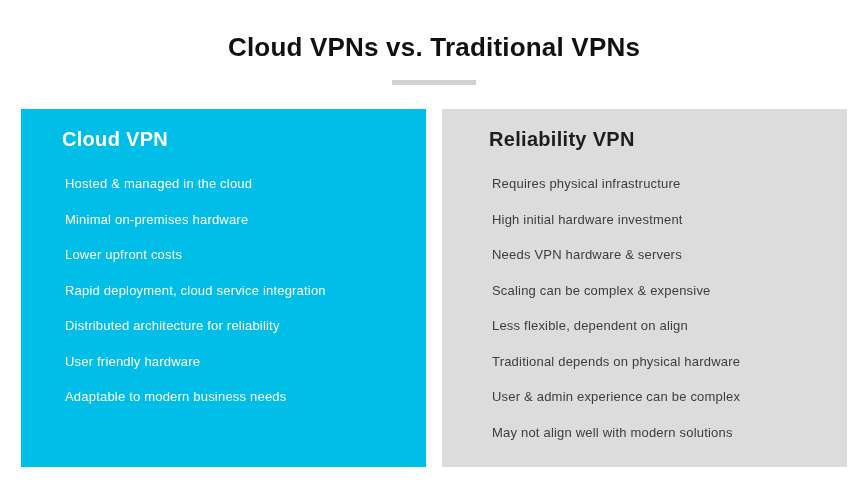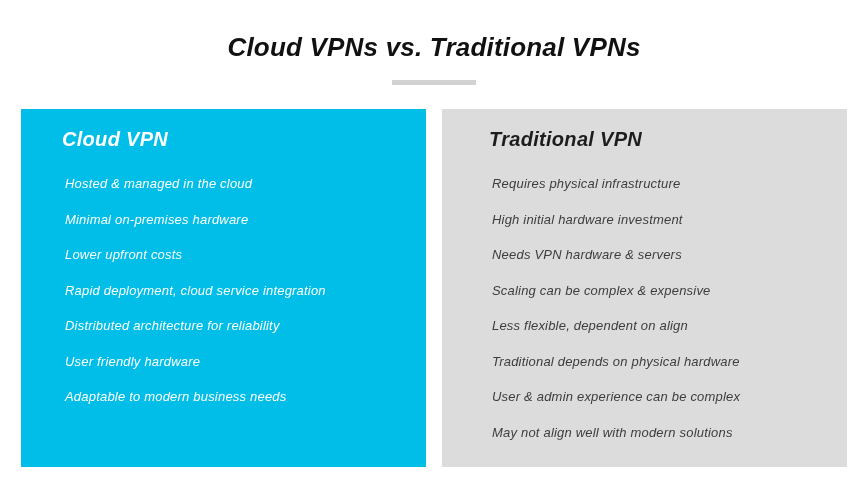--- a/index.html
+++ b/index.html
@@ -1,15 +1,15 @@
 <!DOCTYPE html>
 <html style="--page-bg: #ffffff; --title-color: #111111; --divider-color: #d2d2d2; --cloud-bg: #00bee7; --cloud-text: #ffffff; --trad-bg: #dcdcdc; --trad-header-color: #1d1d1d; --trad-item-color: #3d3d3d;"><head>
 <meta charset="utf-8">
 <style>
-  * { margin: 0; padding: 0; box-sizing: border-box; font-style: italic; }
+  * { margin: 0; padding: 0; box-sizing: border-box; }
   html, body { background: #ffffff; }
   .canvas {
     position: relative;
     width: 868px;
     height: 488px;
     background: var(--page-bg, #ffffff);
     font-family: "Liberation Sans", sans-serif;
     overflow: hidden;
   }
   .page-title {
@@ -92,21 +92,21 @@
           <li class="feature-item">Minimal on-premises hardware</li>
           <li class="feature-item">Lower upfront costs</li>
           <li class="feature-item">Rapid deployment, cloud service integration</li>
           <li class="feature-item">Distributed architecture for reliability</li>
           <li class="feature-item">User friendly hardware</li>
           <li class="feature-item">Adaptable to modern business needs</li>
         </ul>
     </section>
 
     <section class="panel panel-traditional">
-      <h2 class="panel-header">Traditional VPN</h2>
+      <h2 class="panel-header">Reliability VPN</h2>
       <ul class="feature-list">
           <li class="feature-item">Requires physical infrastructure</li>
           <li class="feature-item">High initial hardware investment</li>
           <li class="feature-item">Needs VPN hardware &amp; servers</li>
           <li class="feature-item">Scaling can be complex &amp; expensive</li>
           <li class="feature-item">Less flexible, dependent on align</li>
           <li class="feature-item">Traditional depends on physical hardware</li>
           <li class="feature-item">User &amp; admin experience can be complex</li>
           <li class="feature-item">May not align well with modern solutions</li>
         </ul>

